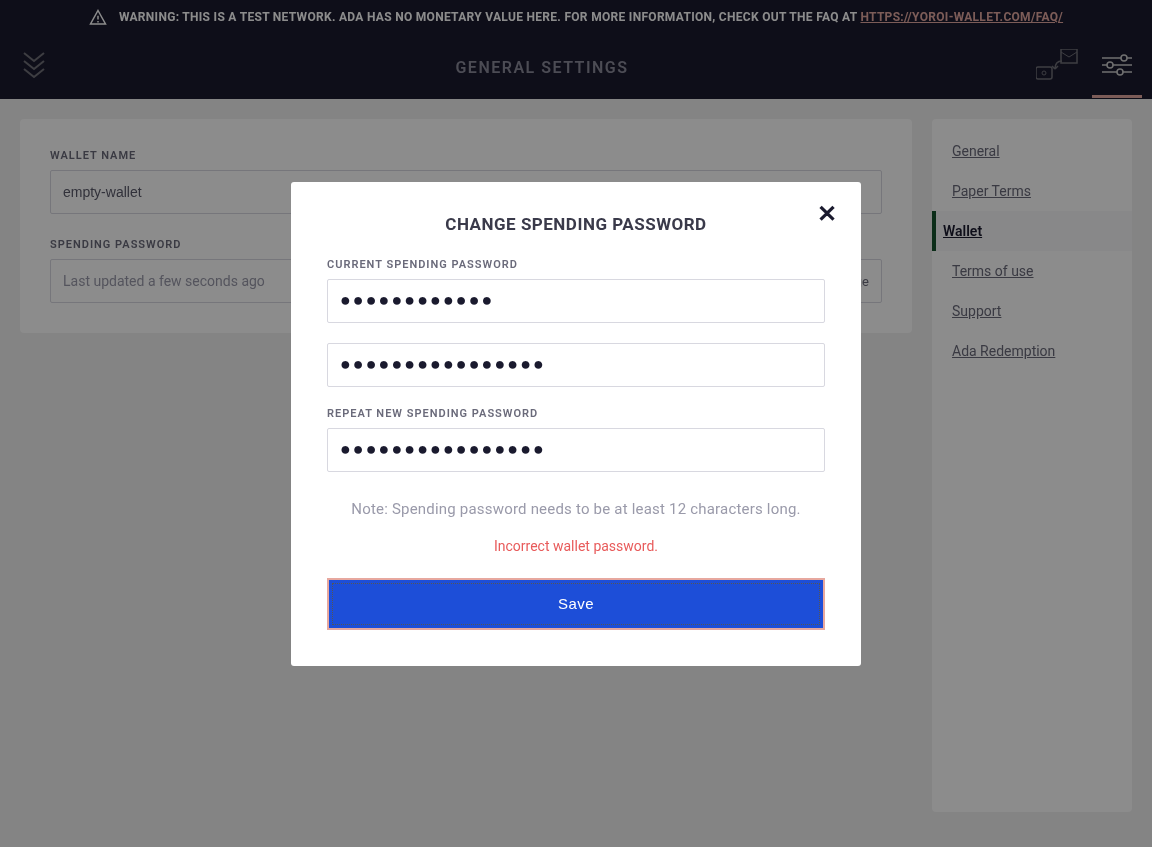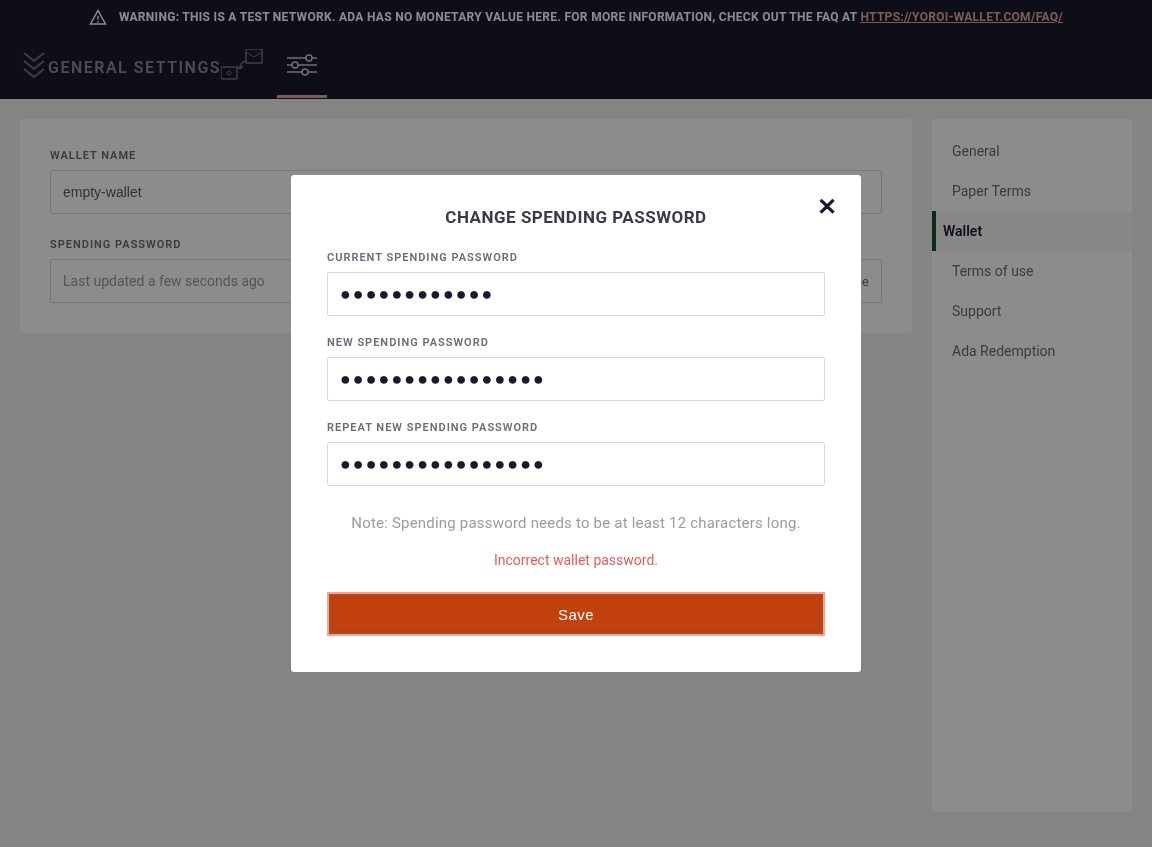--- a/index.html
+++ b/index.html
@@ -42,20 +42,21 @@
   color: #e2a8a0;
   text-decoration: underline;
 }
 
 
 .header {
   background: #1a1a2e;
   height: 64px;
   display: flex;
   align-items: center;
+  justify-content: space-between;
   padding: 0 20px;
 }
 
 .logo {
   opacity: 0.6;
 }
 
 .header-title {
   color: #8a8a9a;
   font-size: 16px;
@@ -165,20 +166,21 @@
   background: #fff;
   border-radius: 4px;
   padding: 12px 0;
 }
 
 .sidebar-item {
   padding: 12px 20px;
   color: #6a6a7a;
   font-size: 14px;
   cursor: pointer;
+  text-decoration: underline;
 }
 
 .sidebar-item.active {
   color: #1a1a2e;
   font-weight: 600;
   border-left: 4px solid #14532d;
   background: #f8f8fa;
   padding-left: 7px;
 }
 
@@ -242,22 +244,22 @@
 
 .modal-error {
   color: #e85b5b;
   font-size: 14px;
   text-align: center;
   margin-bottom: 24px;
 }
 
 .modal-save {
   width: 100%;
-  height: 44px;
-  background: #c2410c;
+  height: 52px;
+  background: #1d4ed8;
   border: 2px solid #e7a89f;
   color: #fff;
   font-size: 15px;
   letter-spacing: 0.5px;
   font-weight: 500;
   cursor: pointer;
   outline: 1px dotted #555;
   outline-offset: -6px;
 }
 </style>
@@ -336,21 +338,20 @@
   <div class="modal">
     <div class="modal-close">✕</div>
     <div class="modal-title">CHANGE SPENDING PASSWORD</div>
 
     <div class="form-group">
       <label class="form-label">CURRENT SPENDING PASSWORD</label>
       <input type="text" class="form-input" value="●●●●●●●●●●●●" style="">
     </div>
 
     <div class="form-group">
-      <label class="form-label">NEW SPENDING PASSWORD</label>
       <input type="text" class="form-input" value="●●●●●●●●●●●●●●●●" style="">
     </div>
 
     <div class="form-group">
       <label class="form-label">REPEAT NEW SPENDING PASSWORD</label>
       <input type="text" class="form-input" value="●●●●●●●●●●●●●●●●" style="">
     </div>
 
     <div class="modal-note">Note: Spending password needs to be at least 12 characters long.</div>
     <div class="modal-error">Incorrect wallet password.</div>

